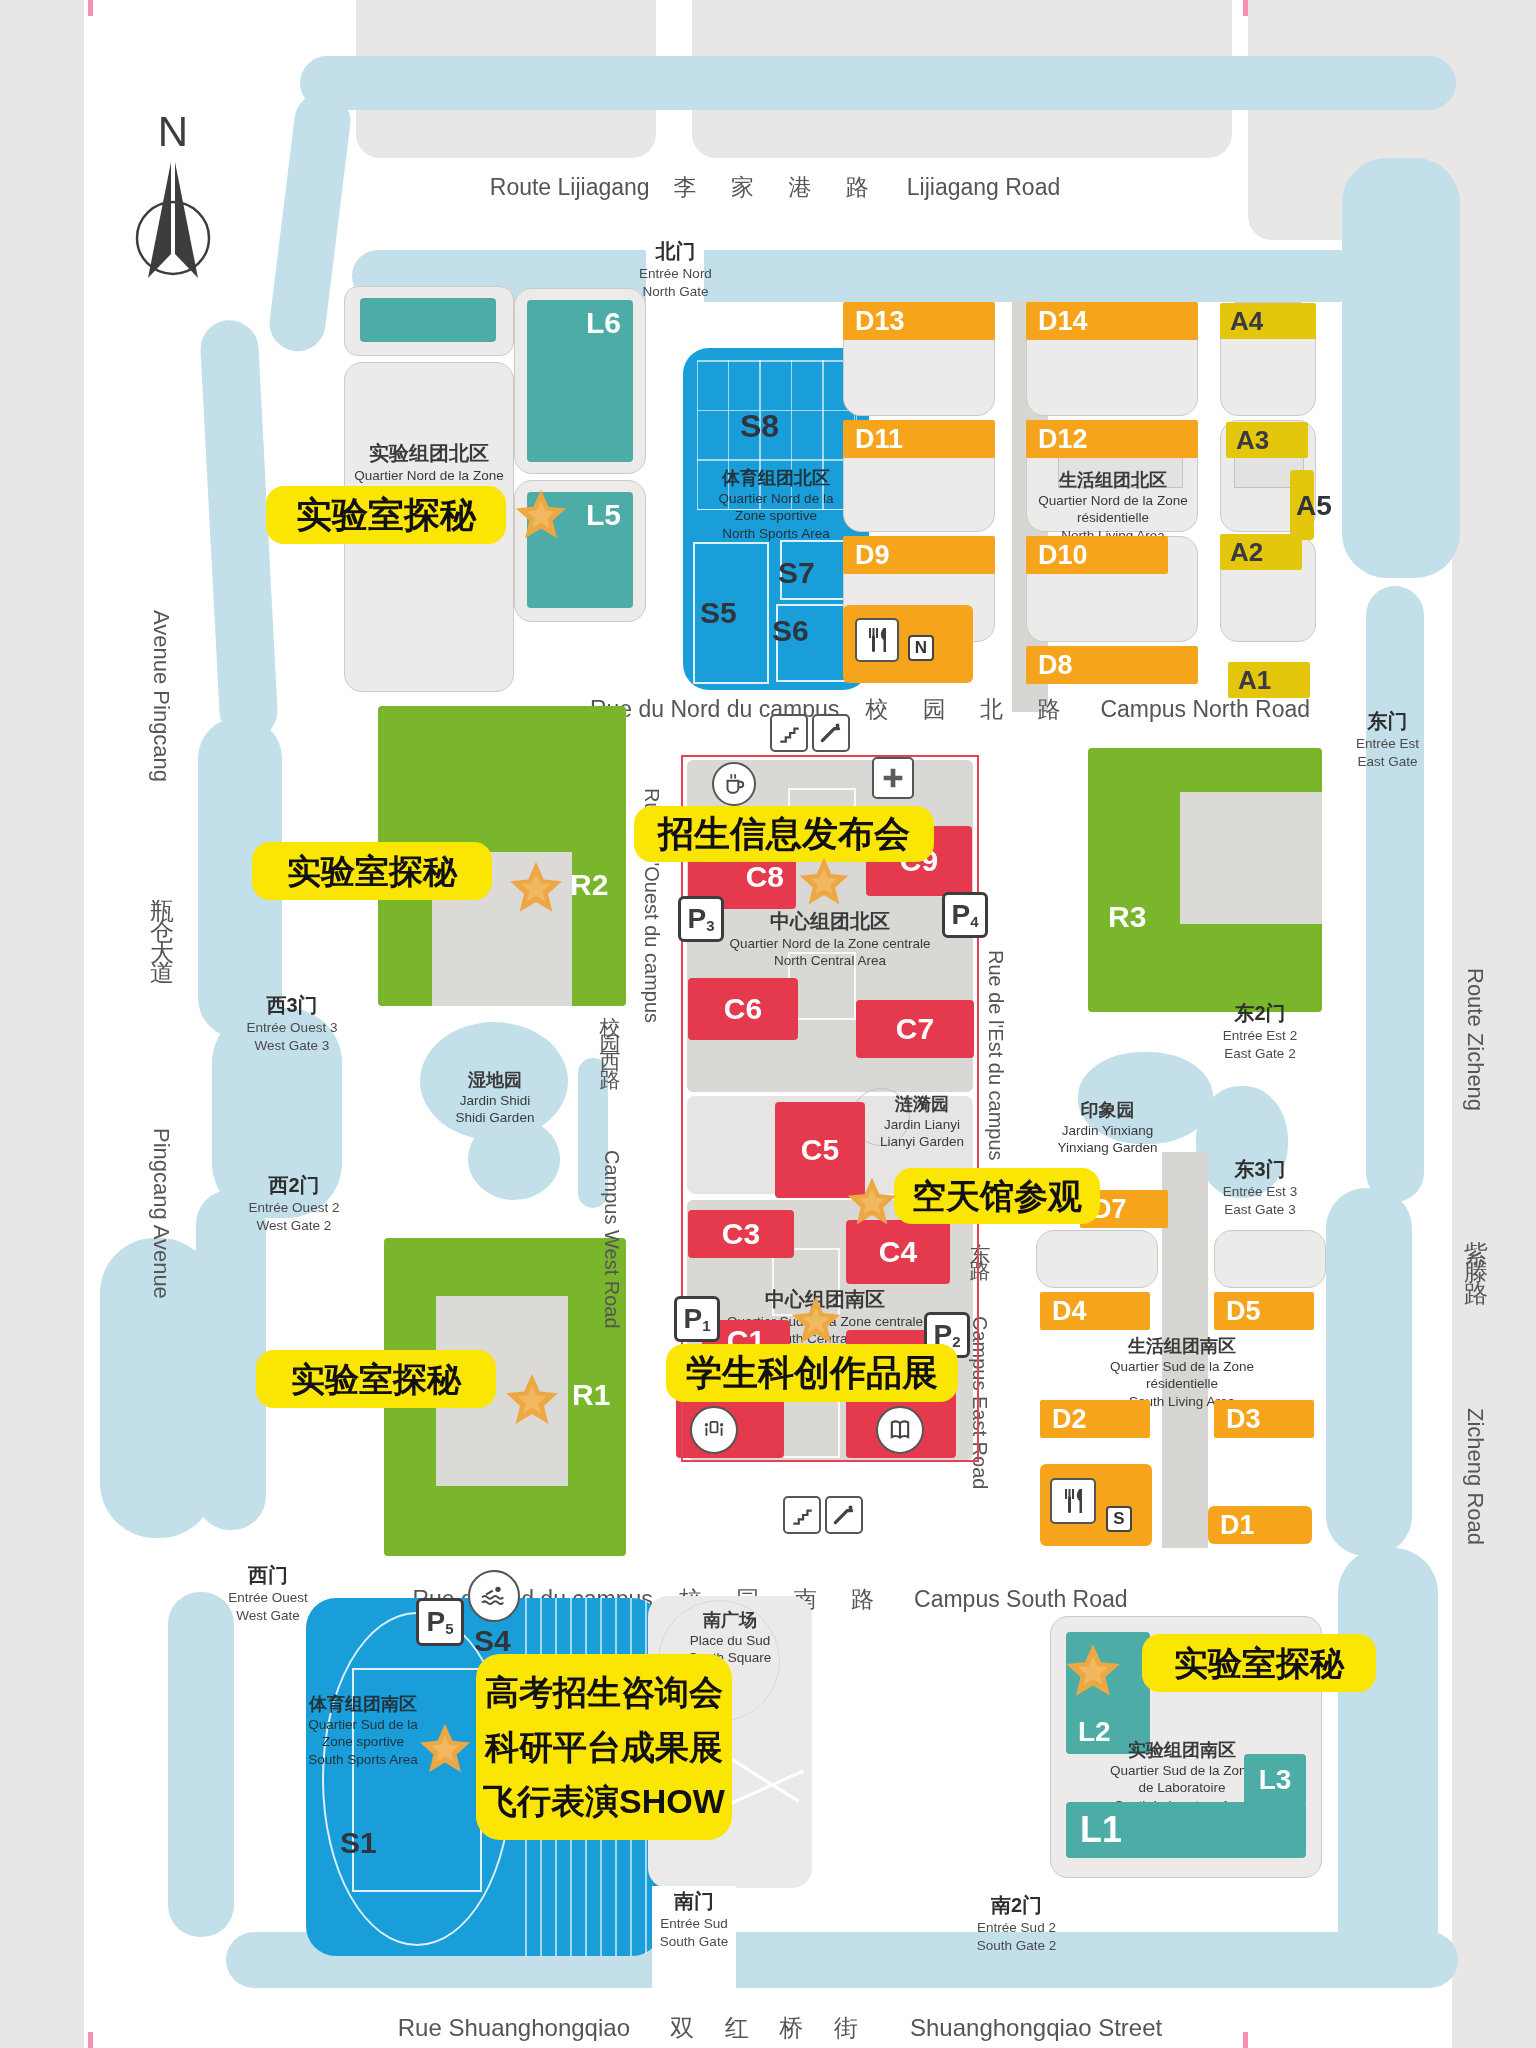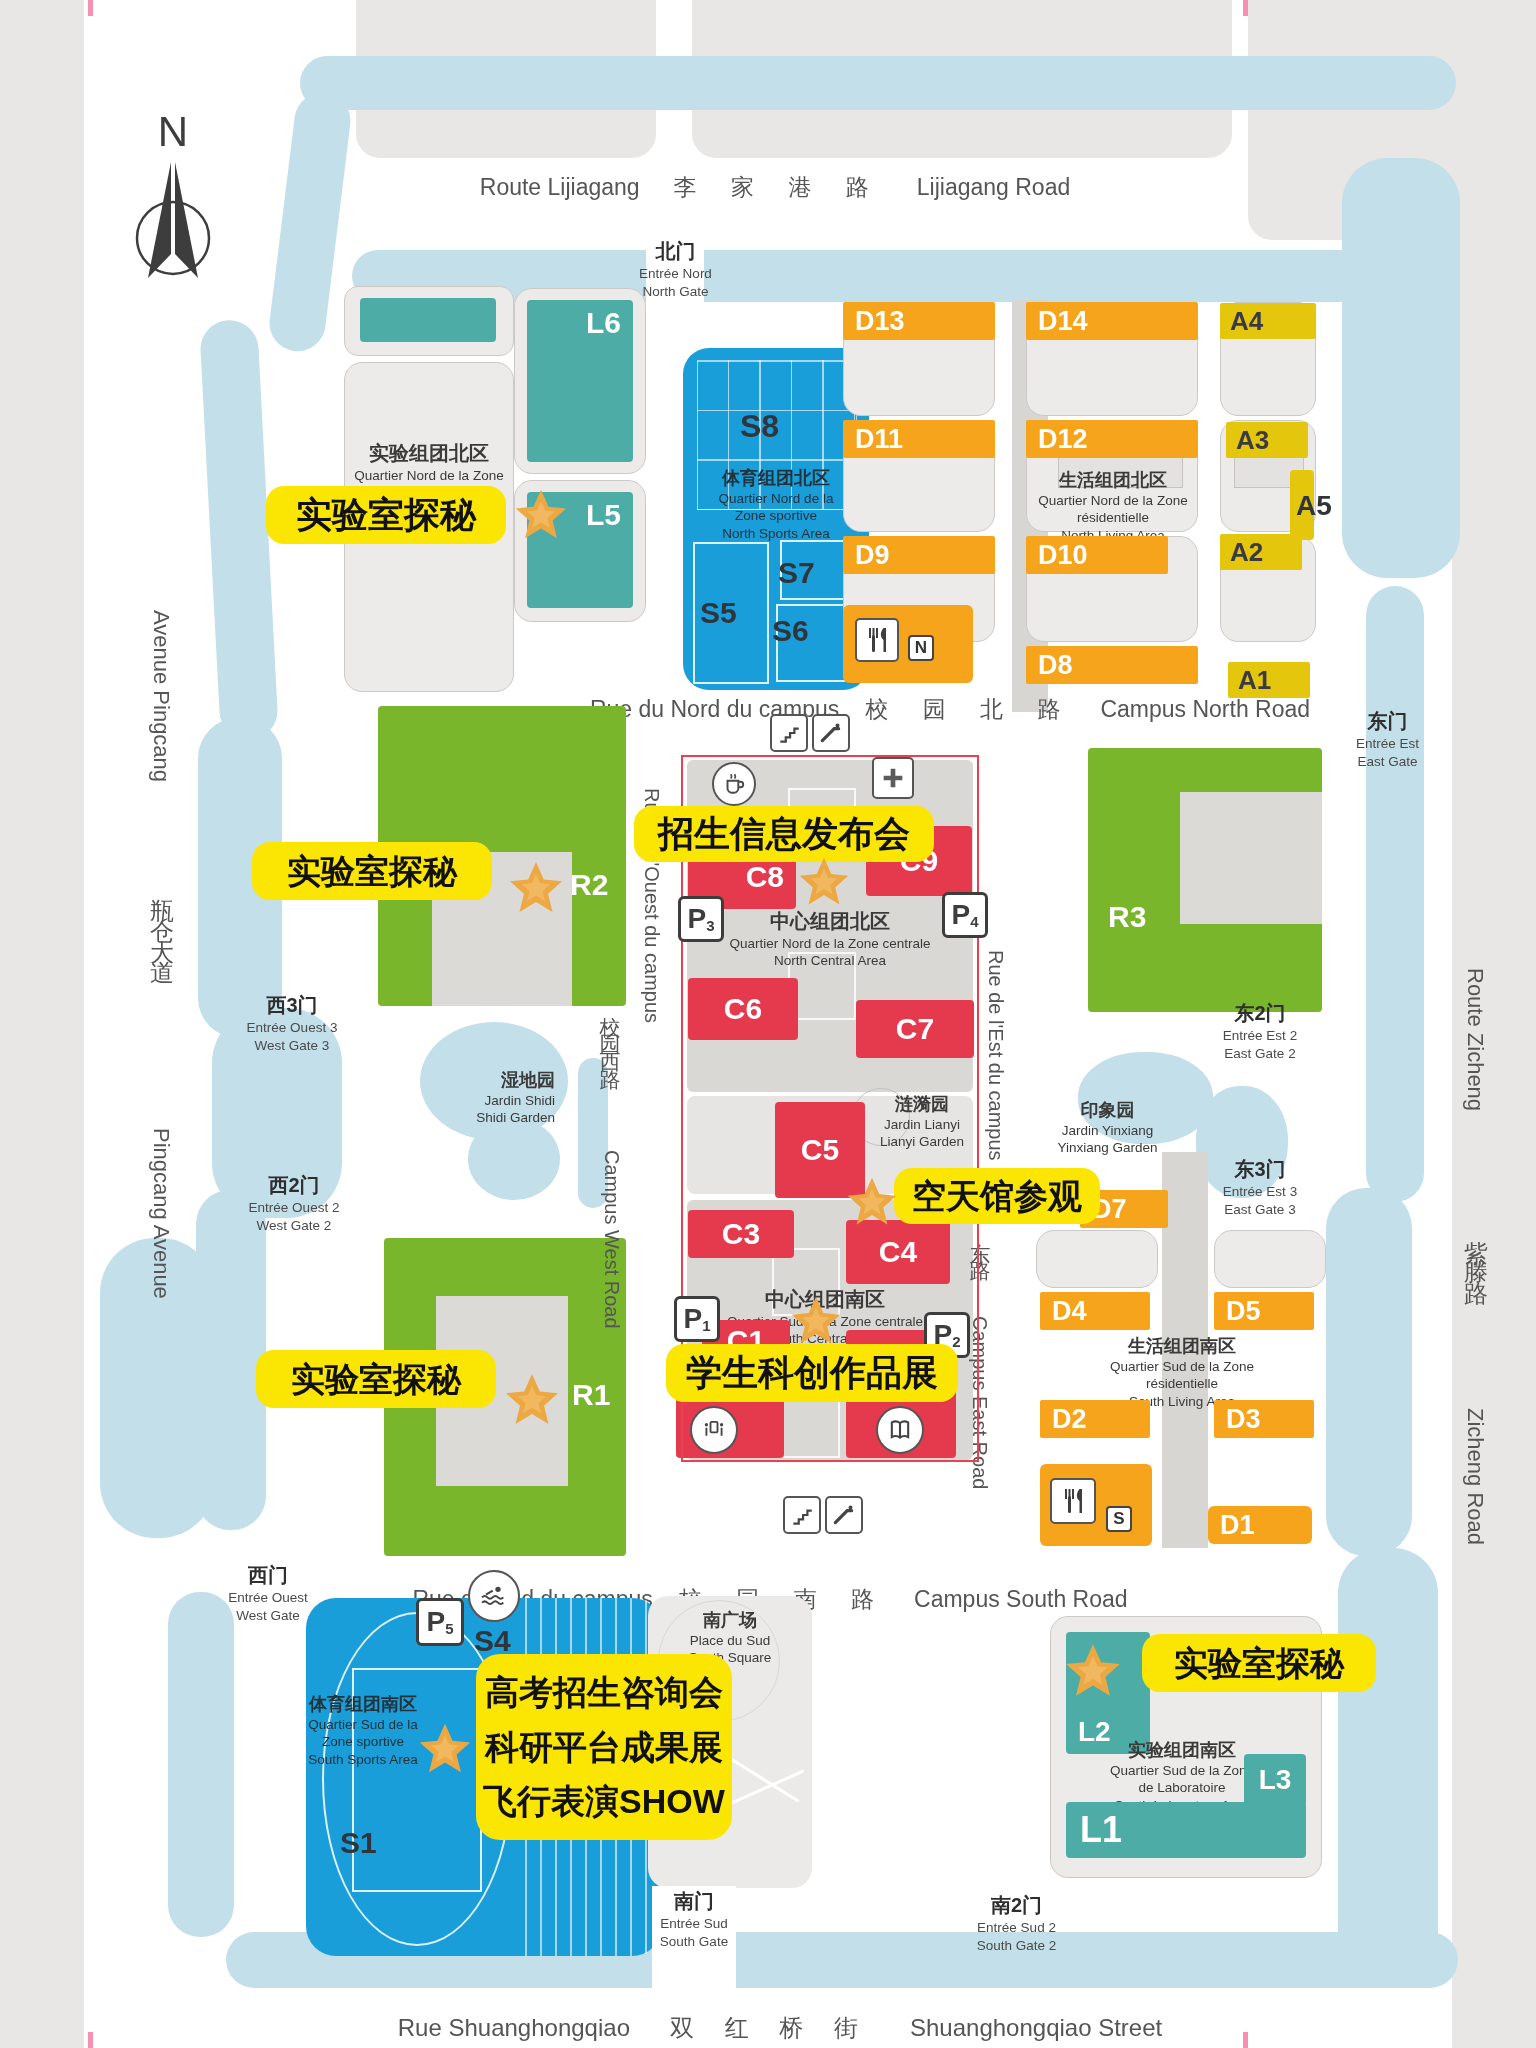--- a/index.html
+++ b/index.html
@@ -31,21 +31,21 @@
         line-height:36px;padding-left:10px;box-sizing:border-box;border-radius:2px;}
   .darklbl{position:absolute;color:#30343b;font-weight:bold;font-size:30px;}
   .gate{position:absolute;text-align:center;}
   .g-zh{font-size:20px;font-weight:bold;color:#2e2e2e;}
   .g-sub{font-size:13.5px;color:#4a4a4a;line-height:1.3;}
   .zlabel{position:absolute;text-align:center;color:#3a3a3a;}
   .z-zh{font-size:20px;font-weight:bold;}
   .z-zh-s{font-size:18px;font-weight:bold;}
   .z-sub{font-size:13.5px;line-height:1.28;}
   .on-blue{color:#22333c;}
-  .roadrow{position:absolute;display:flex;align-items:center;justify-content:center;gap:34px;
+  .roadrow{position:absolute;display:flex;align-items:center;justify-content:center;gap:24px;
            color:#555;font-size:23px;white-space:nowrap;}
   .zh-sp{letter-spacing:14px;}
   .vtext{position:absolute;writing-mode:vertical-rl;text-orientation:mixed;color:#555;
          font-size:22px;white-space:nowrap;}
   .vzh{letter-spacing:.85em;font-size:24px;}
   .event{position:absolute;background:#fbe503;border-radius:18px;display:flex;flex-direction:column;
          align-items:center;justify-content:center;color:#111;font-weight:bold;z-index:30;}
   .ev36{font-size:36px;}
   .ev34{font-size:34px;}
   .ev-line{white-space:nowrap;line-height:1.6;}
@@ -413,21 +413,21 @@
         <path d="M30 4 L37.8 21.5 L56 23.2 L42 35.8 L46.5 54 L30 44 L13.5 54 L18 35.8 L4 23.2 L22.2 21.5 Z" fill="#eca843"></path>
         <path d="M30 4 L37.8 21.5 L56 23.2 L42 35.8 L46.5 54 L30 44 L13.5 54 L18 35.8 L4 23.2 L22.2 21.5 Z" fill="#f3bd68" opacity=".75" transform="translate(30 30) scale(.55) translate(-30 -30)"></path>
       </svg>
   </div>
 
   <div class="gate" style="left:232px;top:992px;width:120px;">
     <div class="g-zh">西3门</div>
     <div class="g-sub">Entrée Ouest 3</div>
     <div class="g-sub">West Gate 3</div>
   </div>
-  <div class="zlabel" style="left:435px;top:1068px;width:120px;text-align:right;">
+  <div class="zlabel" style="left:435px;top:1068px;width:120px;">
     <div class="z-zh-s">湿地园</div>
     <div class="z-sub">Jardin Shidi</div>
     <div class="z-sub">Shidi Garden</div>
   </div>
   <div class="gate" style="left:234px;top:1172px;width:120px;">
     <div class="g-zh">西2门</div>
     <div class="g-sub">Entrée Ouest 2</div>
     <div class="g-sub">West Gate 2</div>
   </div>
   <div class="zlabel" style="left:1040px;top:1098px;width:135px;">

